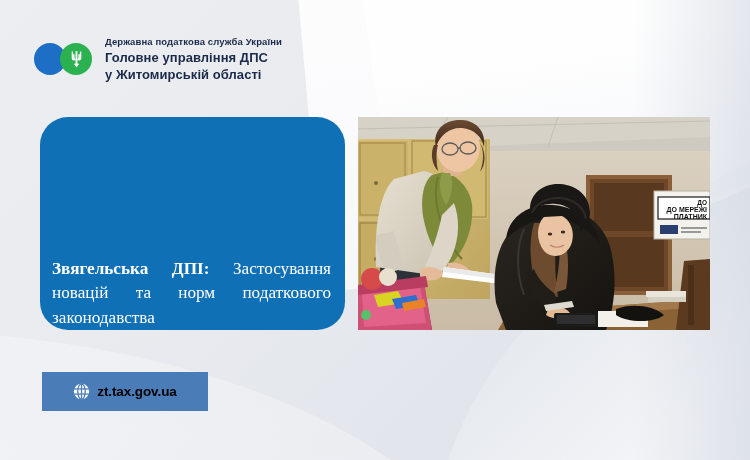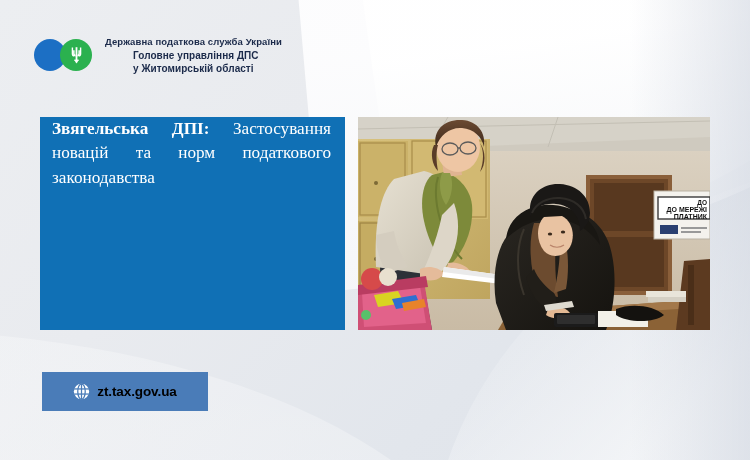--- a/index.html
+++ b/index.html
@@ -114,39 +114,39 @@
     line-height: 1.32;
     color: #1b2a4a;
   }
   .org-line1 {
     font-size: 9.5px;
     font-weight: bold;
     letter-spacing: 0.1px;
     white-space: nowrap;
   }
   .org-line2, .org-line3 {
-    font-size: 10px;
+    font-size: 13px;
     font-weight: bold;
     letter-spacing: 0.05px;
     white-space: nowrap;
-    margin-left: 28px;
   }
 
   
   .title-card {
     position: absolute;
     left: 40px;
     top: 117px;
     width: 305px;
     height: 213px;
     background: #1070b5;
     box-sizing: border-box;
     display: flex;
-    align-items: flex-start;
+    align-items: flex-end;
     padding: 0 14px 0 12px;
+    border-radius: 28px;
   }
   .title-text {
     color: #ffffff;
     font-family: "Liberation Serif", "DejaVu Serif", serif;
     font-size: 17.2px;
     line-height: 1.42;
     text-align: justify;
     text-align-last: left;
     word-spacing: 0.4px;
   }

